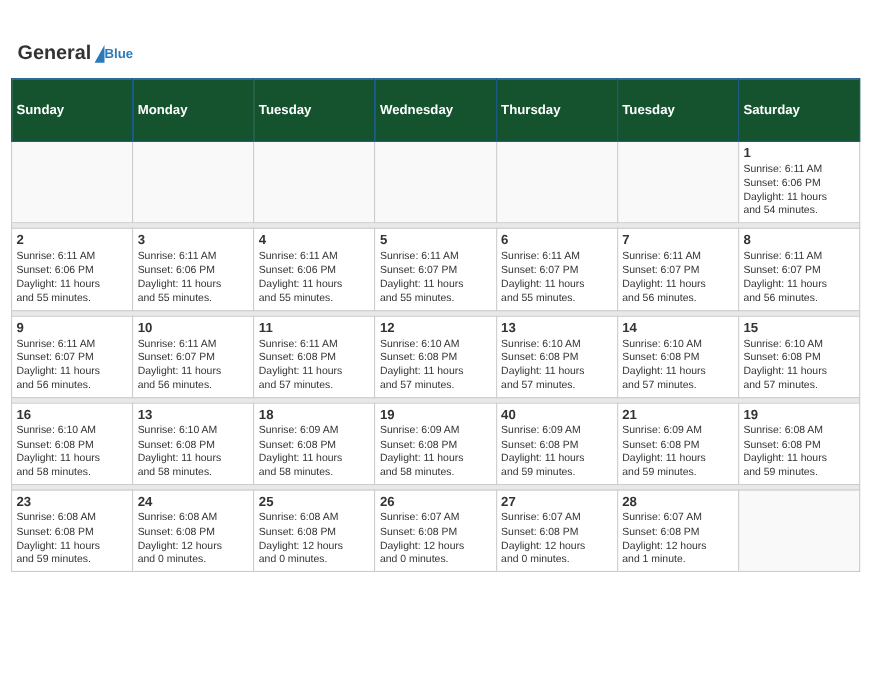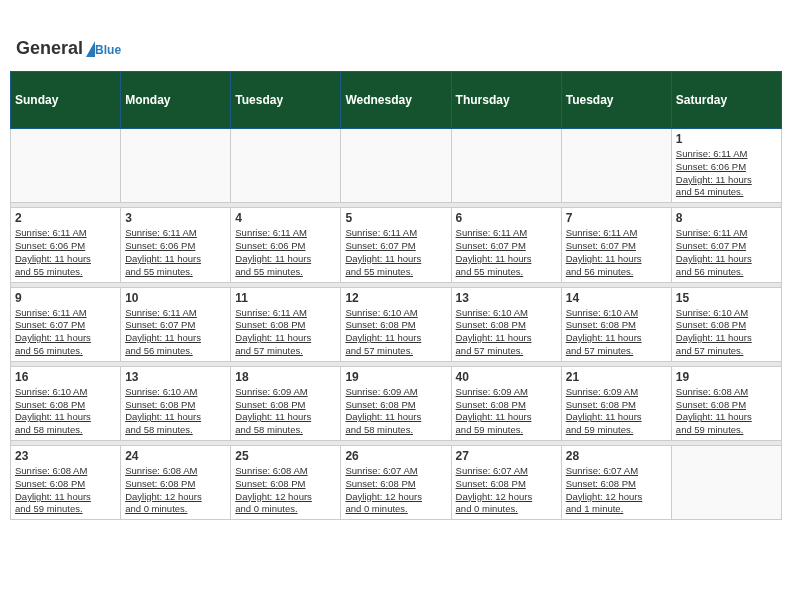--- a/index.html
+++ b/index.html
@@ -67,21 +67,20 @@
     .day-number {
       font-size: 12px;
       font-weight: bold;
       display: block;
       margin-bottom: 2px;
     }
     .day-info {
       font-size: 9.5px;
       line-height: 1.35;
       color: #333;
-      text-decoration: underline;
     }
   </style>
 </head>
 <body>
 
 <div class="header">
   <div class="logo">
     <div class="logo-line">
       <span style="font-size:18px;font-weight:bold;color:#333;">General</span>
       <span style="display:inline-block;width:0;height:0;border-left:9px solid transparent;border-bottom:16px solid #2a7aba;margin-left:3px;"></span>

